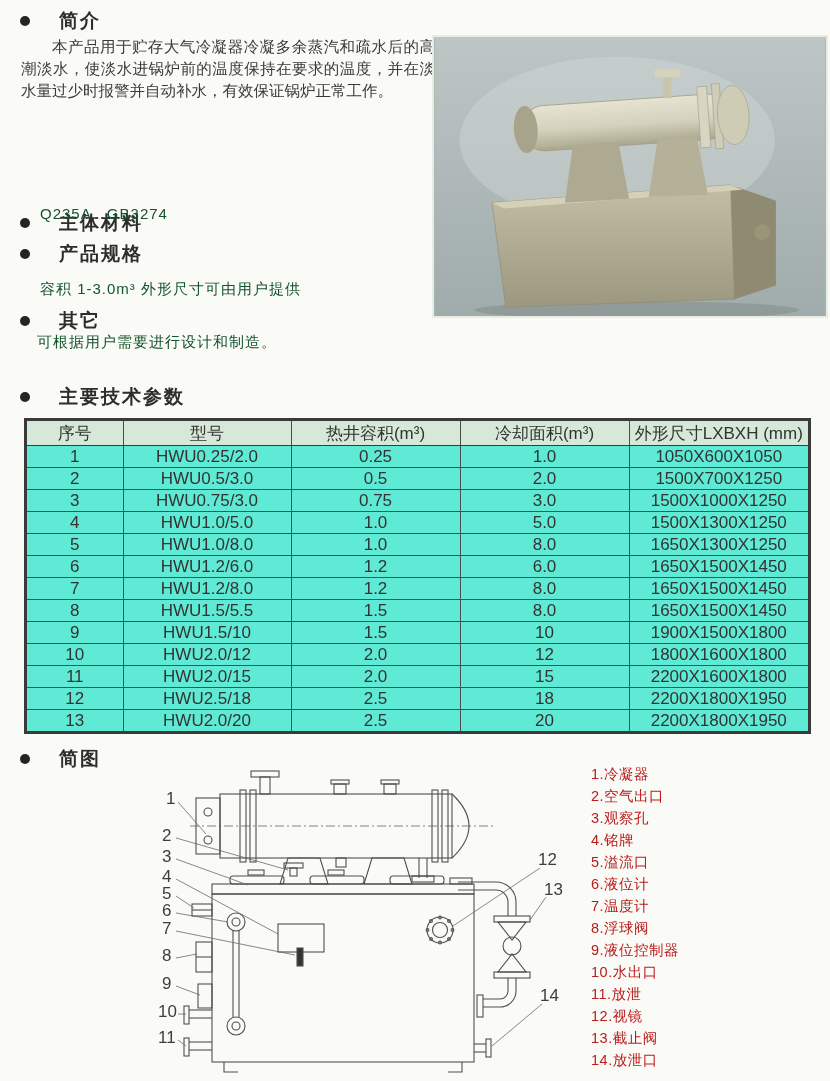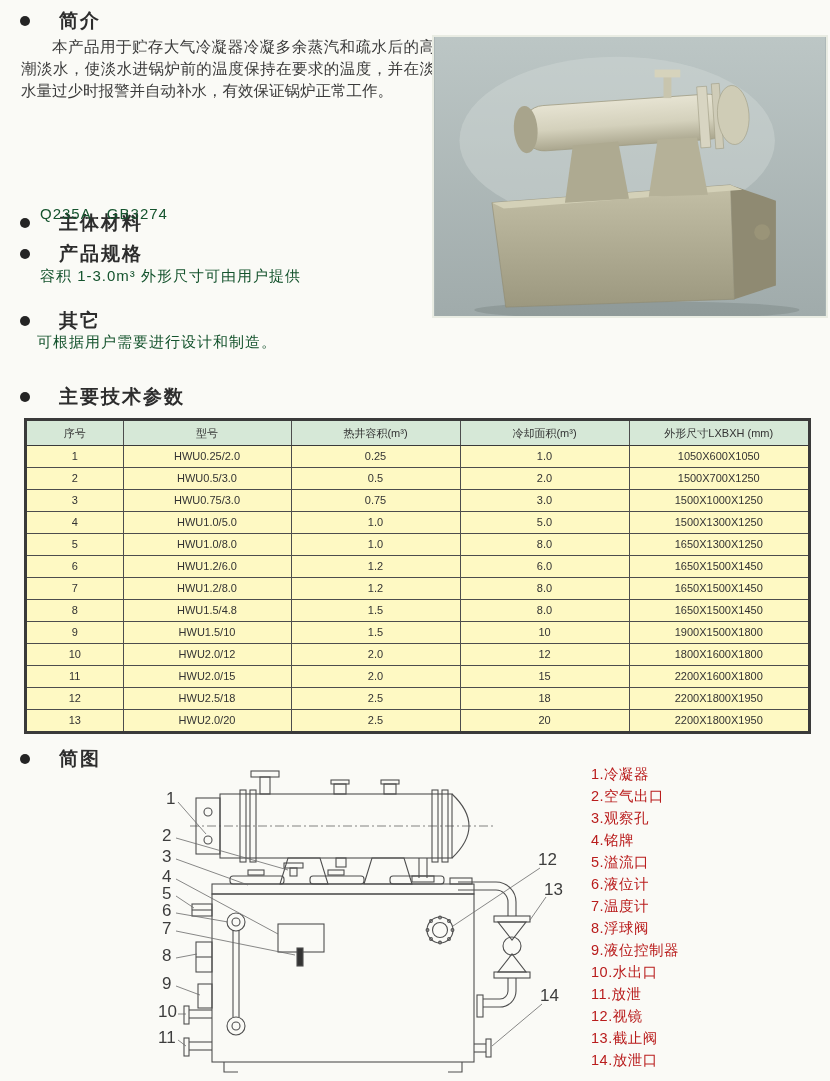--- a/index.html
+++ b/index.html
@@ -15,21 +15,21 @@
   .sec-head .sec-title{font-size:19px;font-weight:700;color:#2d2d2d;letter-spacing:2px;}
   
   .intro-text{position:absolute;left:21px;top:36px;width:414px;font-size:15.5px;line-height:21.8px;text-align:justify;color:#3a3a3a;}
   .intro-text p{margin:0;text-indent:2em;}
   .sub-line{position:absolute;font-size:15px;color:#14532d;letter-spacing:1px;}
   
   .photo{position:absolute;left:432px;top:35px;width:396px;height:283px;border:2px solid #e9ece3;box-sizing:border-box;background:#aab5b5;}
   .photo svg{display:block;width:100%;height:100%;}
   
   .params-table{position:absolute;left:25px;top:419px;width:783px;border-collapse:collapse;table-layout:fixed;
-    font-size:11px;color:#333;background:#fef9c3;}
+    font-size:17px;color:#333;background:#5eead4;}
   .params-table th,.params-table td{border:1px solid #4d4d4d;text-align:center;padding:0;height:21px;line-height:21px;
     white-space:nowrap;overflow:hidden;}
   .params-table thead th{background:#d6e8d7;font-weight:400;height:24px;border-bottom:1.5px solid #3a3a3a;}
   .params-table{border:2px solid #3a3a3a;outline:1px solid #3a3a3a;}
   
   .diagram{position:absolute;left:140px;top:758px;width:460px;height:320px;}
   .diagram svg{display:block;width:100%;height:100%;}
   .diagram text{font-size:17px;fill:#3d3d3d;font-family:"Liberation Sans","DejaVu Sans",sans-serif;}
   .legend{position:absolute;left:591px;top:763px;font-size:14.5px;line-height:22px;color:#b91c1c;letter-spacing:0.5px;}
 </style>
@@ -87,21 +87,21 @@
   <div class="sec-head" style="left:20px;top:178px;margin-top:32px;">
     <span class="bullet"></span>
     <span class="sec-title">主体材料</span>
   </div>
   <div class="sub-line" style="left:40px;top:205px;">Q235A　GB3274</div>
 
   <div class="sec-head" style="left:20px;top:241px;">
     <span class="bullet"></span>
     <span class="sec-title">产品规格</span>
   </div>
-  <div class="sub-line" style="left:40px;top:267px;">容积 1-3.0m³ 外形尺寸可由用户提供</div>
+  <div class="sub-line" style="left:40px;top:280px;">容积 1-3.0m³ 外形尺寸可由用户提供</div>
 
   <div class="sec-head" style="left:20px;top:308px;">
     <span class="bullet"></span>
     <span class="sec-title">其它</span>
   </div>
   <div class="sub-line" style="left:37px;top:333px;">可根据用户需要进行设计和制造。</div>
 
   <div class="sec-head" style="left:20px;top:384px;">
     <span class="bullet"></span>
     <span class="sec-title">主要技术参数</span>
@@ -169,21 +169,21 @@
         </tr>
         <tr>
           <td>7</td>
           <td>HWU1.2/8.0</td>
           <td>1.2</td>
           <td>8.0</td>
           <td>1650X1500X1450</td>
         </tr>
         <tr>
           <td>8</td>
-          <td>HWU1.5/4.8</td>
+          <td>HWU1.5/5.5</td>
           <td>1.5</td>
           <td>8.0</td>
           <td>1650X1500X1450</td>
         </tr>
         <tr>
           <td>9</td>
           <td>HWU1.5/10</td>
           <td>1.5</td>
           <td>10</td>
           <td>1900X1500X1800</td>

